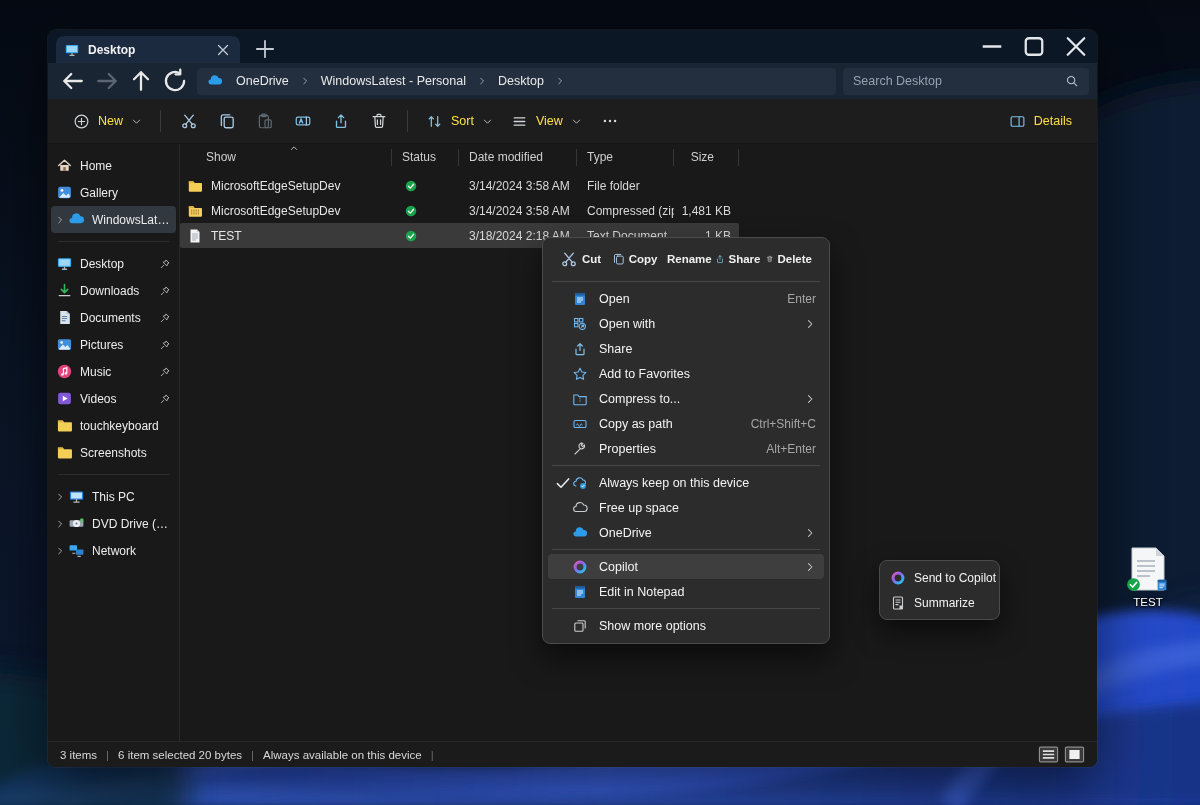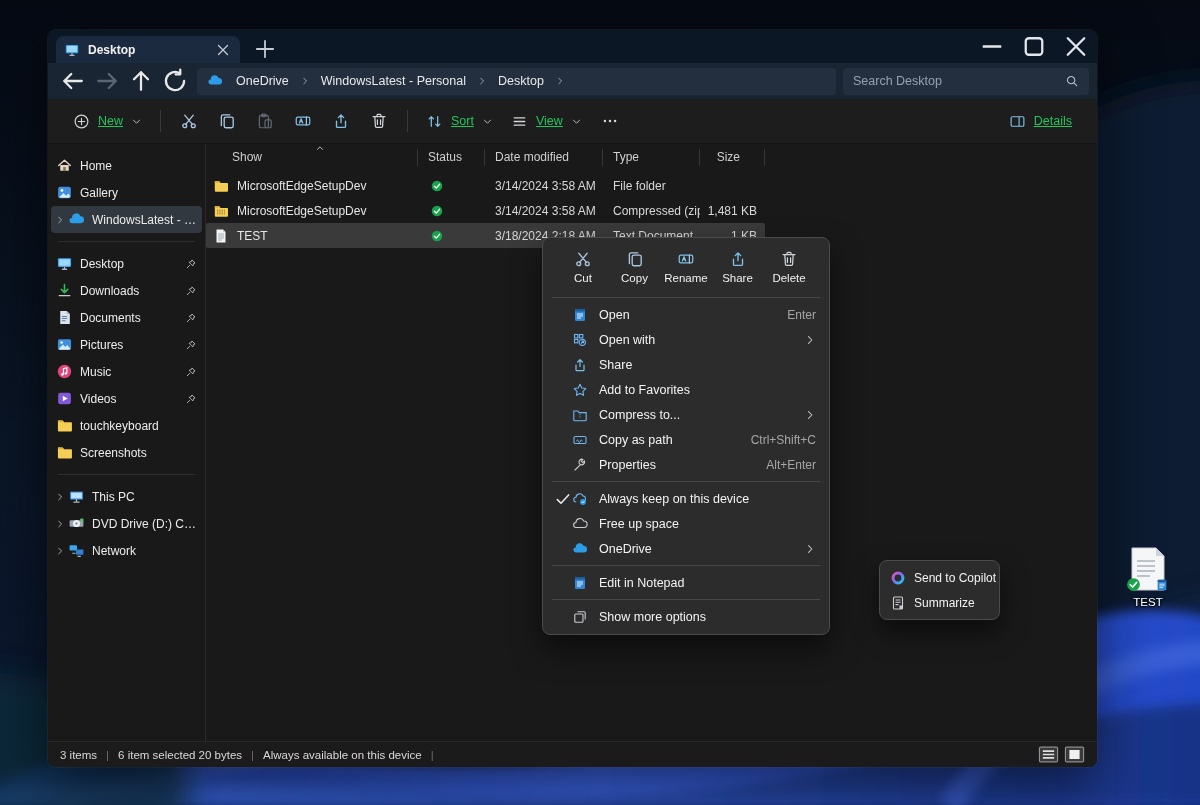--- a/index.html
+++ b/index.html
@@ -37,31 +37,31 @@
   .crumb-sep { color:#aab3bf; font-size:10px; padding:0 6px; }
   .search-bar { width:246px; height:27px; background:#232e3e; border-radius:4px;
     display:flex; align-items:center; padding:0 10px; }
   .search-input { flex:1; background:transparent; border:none; outline:none;
     font-family:inherit; font-size:12.5px; color:#5eead4; }
   .search-input::placeholder { color:#97a1ae; }
   .search-icon { width:14px; height:14px; color:#b9c2cd; flex:none; }
 
   .commandbar { height:45px; background:#1d1d1d; display:flex; align-items:center;
     padding:0 16px; border-bottom:1px solid #131313; }
-  .cmd { display:flex; align-items:center; gap:8px; color:#22c55e; font-size:12.5px;
-    padding:6px 9px; border-radius:4px;text-decoration:underline; }
+  .cmd { display:flex; align-items:center; gap:8px; color:#fde047; font-size:12.5px;
+    padding:6px 9px; border-radius:4px; }
   .cmd-icon { width:17px; height:17px; }
   .cmd .chev { width:11px; height:11px; color:#b9bec5; }
   .vdiv { width:1px; height:22px; background:#3a3a3a; margin:0 9px; }
   .iconbtn { width:38px; height:30px; display:grid; place-items:center; border-radius:4px; }
   .iconbtn .cmd-icon { width:18px; height:18px; }
   .spacer { flex:1; }
 
   .content { display:flex; height:597px; }
-  .sidebar { width:158px; border-right:1px solid #2a2a2a; padding-top:8px; overflow:hidden; flex:none; }
+  .sidebar { width:132px; border-right:1px solid #2a2a2a; padding-top:8px; overflow:hidden; flex:none; }
   .side-item { height:27px; margin:0 3px; padding:0 2px 0 3px; display:flex; align-items:center;
     border-radius:4px; color:#ececec; font-size:12px; }
   .side-item.selected { background:#31383f; }
   .side-chevron { width:12px; height:10px; color:#bdbdbd; flex:none; display:grid; place-items:center; }
   .side-chevron svg { width:9px; height:9px; }
   .side-icon { width:17px; height:17px; flex:none; margin:0 7px 0 2px; }
   .side-label { flex:1; white-space:nowrap; overflow:hidden; text-overflow:ellipsis; }
   .side-pin { width:12px; height:12px; flex:none; margin-right:3px; }
   .side-sep { height:1px; background:#2e2e2e; margin:8px 10px; }
 
@@ -93,22 +93,22 @@
   .sb-pipe { color:#6b6b6b; margin-right:9px; }
   .sb-toggles { margin-left:auto; display:flex; gap:5px; }
   .sb-toggle { width:21px; height:17px; }
   .sb-toggle svg { width:100%; height:100%; }
 
   
   .context-menu { position:absolute; left:542px; top:237px; width:288px; z-index:6;
     background:#2c2c2c; border:1px solid #4b4b4b; border-radius:8px; padding:5px;
     box-shadow:0 14px 30px rgba(0,0,0,.55); }
   .quick-bar { display:flex; justify-content:space-between; padding:4px 12px 6px; }
-  .quick { width:46px; display:flex; flex-direction:column; align-items:center; gap:4px;
-    color:#f0f0f0; font-size:11.5px; padding:3px 0; border-radius:4px; }
+  .quick { width:46px; display:flex; flex-direction:row; align-items:center; gap:4px;
+    color:#f0f0f0; font-size:11.5px; padding:3px 0; border-radius:4px;font-weight:bold; }
   .quick-icon { width:18px; height:18px; }
   .menu-sep { height:1px; background:#474747; margin:4px 4px; }
   .menu-item { height:25px; display:flex; align-items:center; padding:0 8px 0 6px;
     border-radius:4px; color:#f3f3f3; font-size:12.5px; }
   .menu-item.highlighted { background:#3e3e3e; }
   .mi-gutter { width:18px; flex:none; display:grid; place-items:center; }
   .mi-gutter svg { width:13px; height:13px; }
   .mi-icon { width:16px; height:16px; flex:none; margin-right:11px; }
   .mi-label { flex:1; white-space:nowrap; }
   .mi-shortcut { color:#a6a6a6; font-size:12px; margin-left:12px; }
@@ -1049,20 +1049,43 @@
 
             <span class="mi-sub">
               <svg viewBox="0 0 16 16" style="width: 100%; height: 100%; display: block;">
                 <path d="M6 3.5 10.5 8 6 12.5" stroke="currentColor" stroke-width="1.4" fill="none" stroke-linecap="round" stroke-linejoin="round"></path>
               </svg>
             </span>
           </div>
         </div>
         <div class="mi-wrap">
           <div class="menu-sep"></div>
+          <div class="menu-item highlighted">
+            <span class="mi-gutter"></span>
+            <span class="mi-icon">
+              <svg viewBox="0 0 16 16" style="width: 100%; height: 100%; display: block;">
+                <defs>
+                  <linearGradient id="cpg" x1="0" y1="0" x2="1" y2="1">
+                    <stop offset="0" stop-color="#f25f9d"></stop>
+                    <stop offset=".4" stop-color="#9a5df0"></stop>
+                    <stop offset=".7" stop-color="#3aa7f5"></stop>
+                    <stop offset="1" stop-color="#2fd4c3"></stop>
+                  </linearGradient>
+                </defs>
+                <path d="M8 1.6a6.4 6.4 0 1 1 0 12.8A6.4 6.4 0 0 1 8 1.6zm0 3A3.4 3.4 0 1 0 11.4 8 3.4 3.4 0 0 0 8 4.6z" fill="url(#cpg)"></path>
+              </svg>
+            </span>
+            <span class="mi-label">Copilot</span>
+
+            <span class="mi-sub">
+              <svg viewBox="0 0 16 16" style="width: 100%; height: 100%; display: block;">
+                <path d="M6 3.5 10.5 8 6 12.5" stroke="currentColor" stroke-width="1.4" fill="none" stroke-linecap="round" stroke-linejoin="round"></path>
+              </svg>
+            </span>
+          </div>
         </div>
         <div class="mi-wrap">
 
           <div class="menu-item">
             <span class="mi-gutter"></span>
             <span class="mi-icon">
               <svg viewBox="0 0 16 16" style="width: 100%; height: 100%; display: block;">
                 <rect x="3" y="2" width="10" height="12" rx="1.2" fill="#2f86d6"></rect>
                 <rect x="3" y="2" width="10" height="2.6" rx="1.2" fill="#1d5ea0"></rect>
                 <path d="M5 7h6M5 9h6M5 11h4" stroke="#eaf4fc" stroke-width="1"></path>

